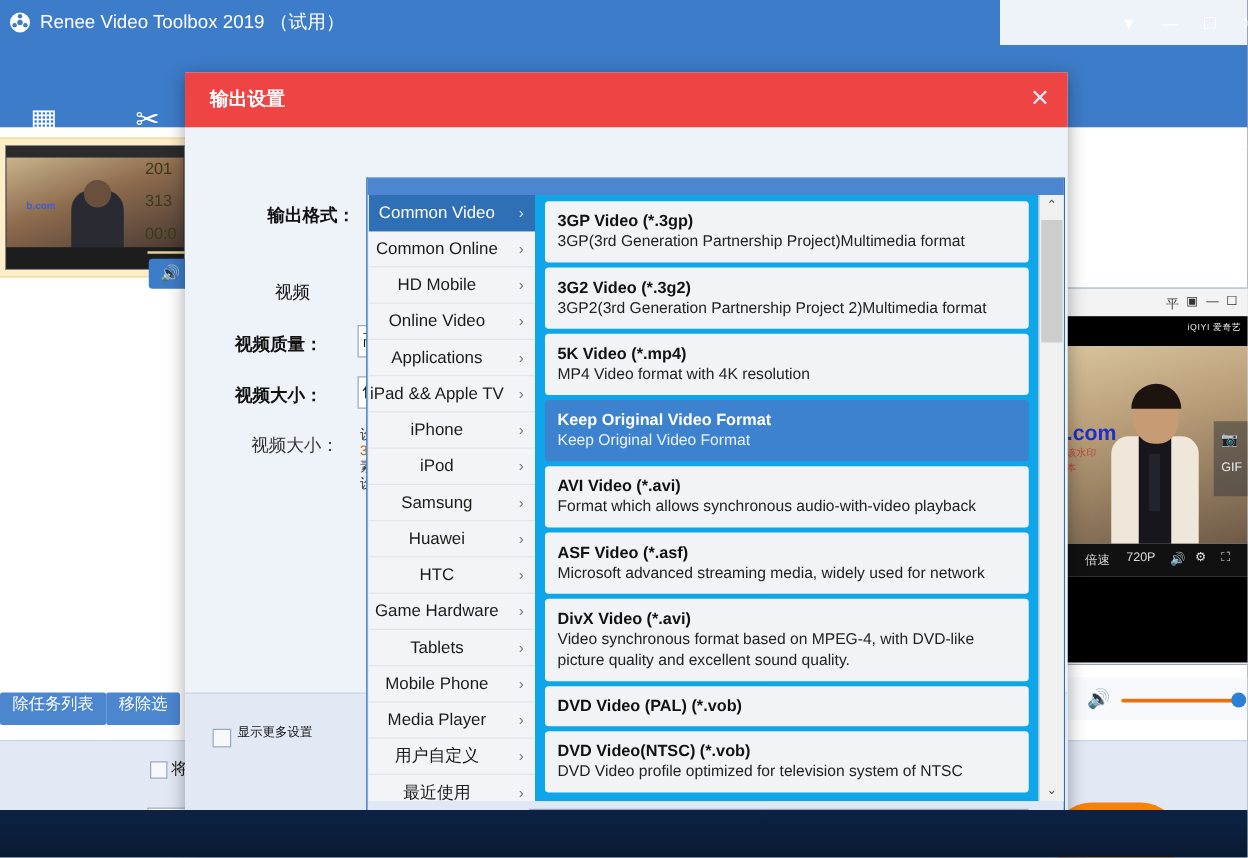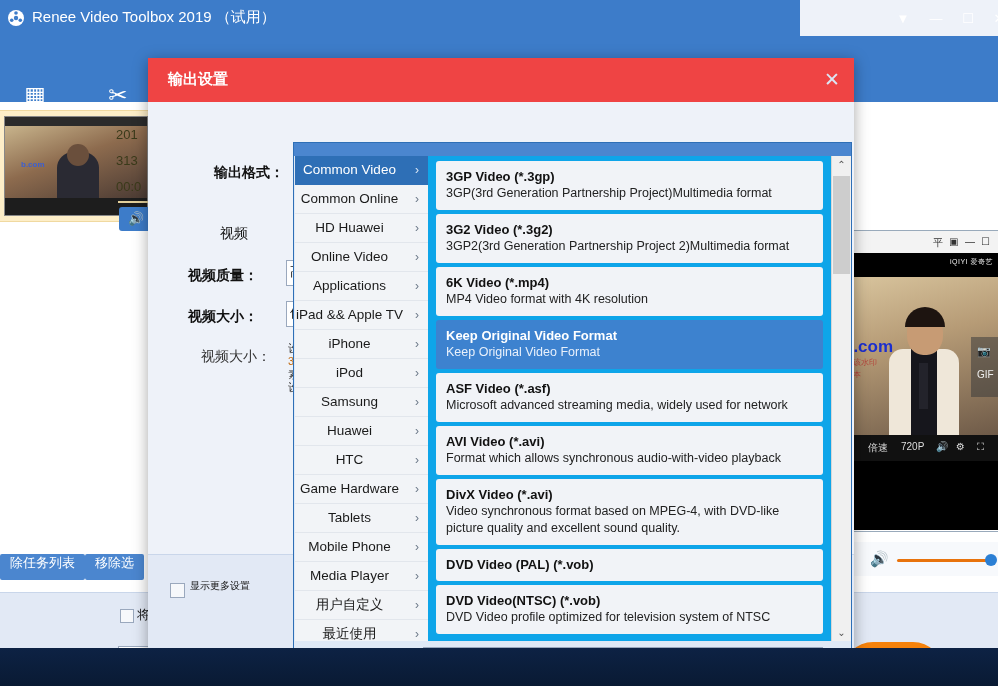--- a/index.html
+++ b/index.html
@@ -336,21 +336,21 @@
   <div class="abs" id="dd-left">
       <div class="cat sel">
         <span class="cl">Common Video</span>
         <span class="ca">›</span>
       </div>
       <div class="cat">
         <span class="cl">Common Online</span>
         <span class="ca">›</span>
       </div>
       <div class="cat">
-        <span class="cl">HD Huawei</span>
+        <span class="cl">HD Mobile</span>
         <span class="ca">›</span>
       </div>
       <div class="cat">
         <span class="cl">Online Video</span>
         <span class="ca">›</span>
       </div>
       <div class="cat">
         <span class="cl">Applications</span>
         <span class="ca">›</span>
       </div>
@@ -408,34 +408,34 @@
       <div style="height: 5px;"></div>
       <div class="fmt">
         <div class="ft">3GP Video (*.3gp)</div>
         <div class="fd">3GP(3rd Generation Partnership Project)Multimedia format</div>
       </div>
       <div class="fmt">
         <div class="ft">3G2 Video (*.3g2)</div>
         <div class="fd">3GP2(3rd Generation Partnership Project 2)Multimedia format</div>
       </div>
       <div class="fmt">
-        <div class="ft">6K Video (*.mp4)</div>
+        <div class="ft">5K Video (*.mp4)</div>
         <div class="fd">MP4 Video format with 4K resolution</div>
       </div>
       <div class="fmt sel">
         <div class="ft">Keep Original Video Format</div>
         <div class="fd">Keep Original Video Format</div>
       </div>
       <div class="fmt">
+        <div class="ft">AVI Video (*.avi)</div>
+        <div class="fd">Format which allows synchronous audio-with-video playback</div>
+      </div>
+      <div class="fmt">
         <div class="ft">ASF Video (*.asf)</div>
         <div class="fd">Microsoft advanced streaming media, widely used for network</div>
-      </div>
-      <div class="fmt">
-        <div class="ft">AVI Video (*.avi)</div>
-        <div class="fd">Format which allows synchronous audio-with-video playback</div>
       </div>
       <div class="fmt">
         <div class="ft">DivX Video (*.avi)</div>
         <div class="fd">Video synchronous format based on MPEG-4, with DVD-like picture quality and excellent sound quality.</div>
       </div>
       <div class="fmt">
         <div class="ft">DVD Video (PAL) (*.vob)</div>
       </div>
       <div class="fmt">
         <div class="ft">DVD Video(NTSC) (*.vob)</div>

